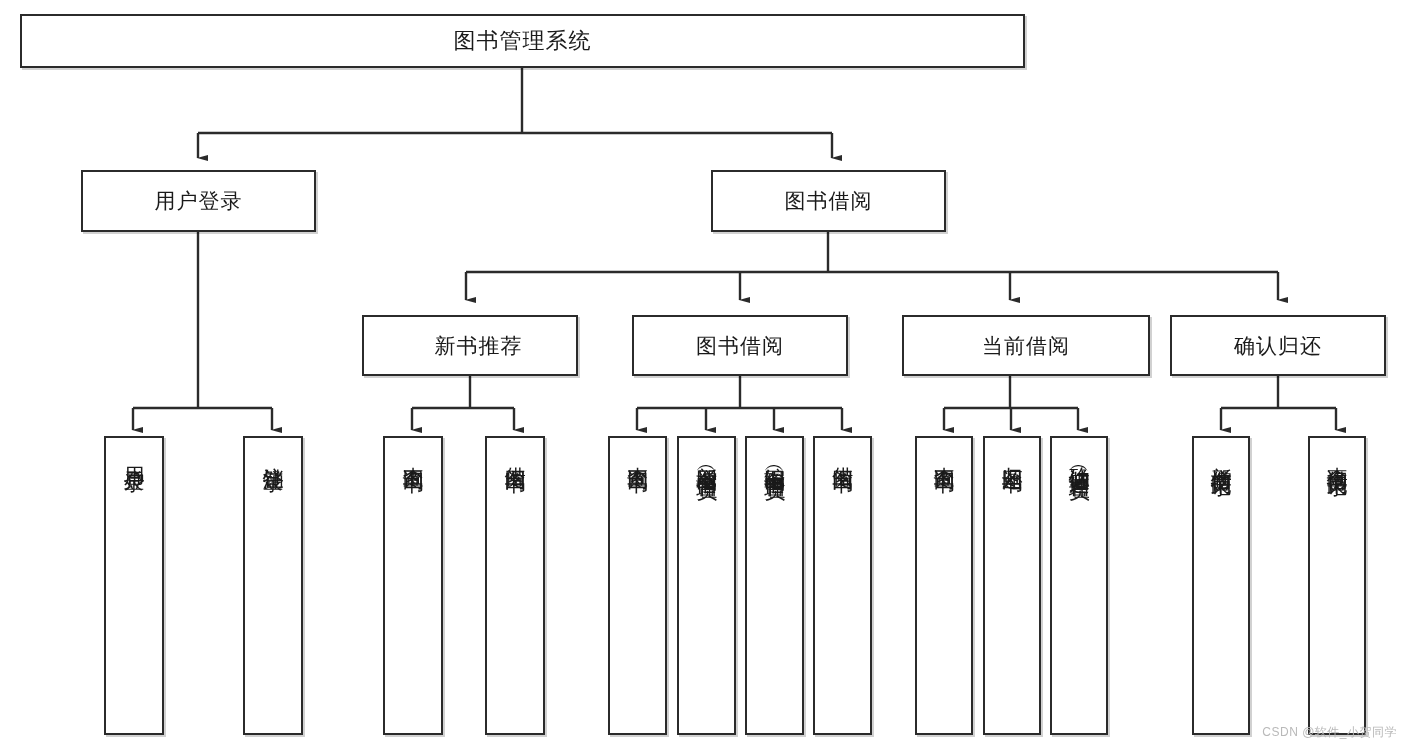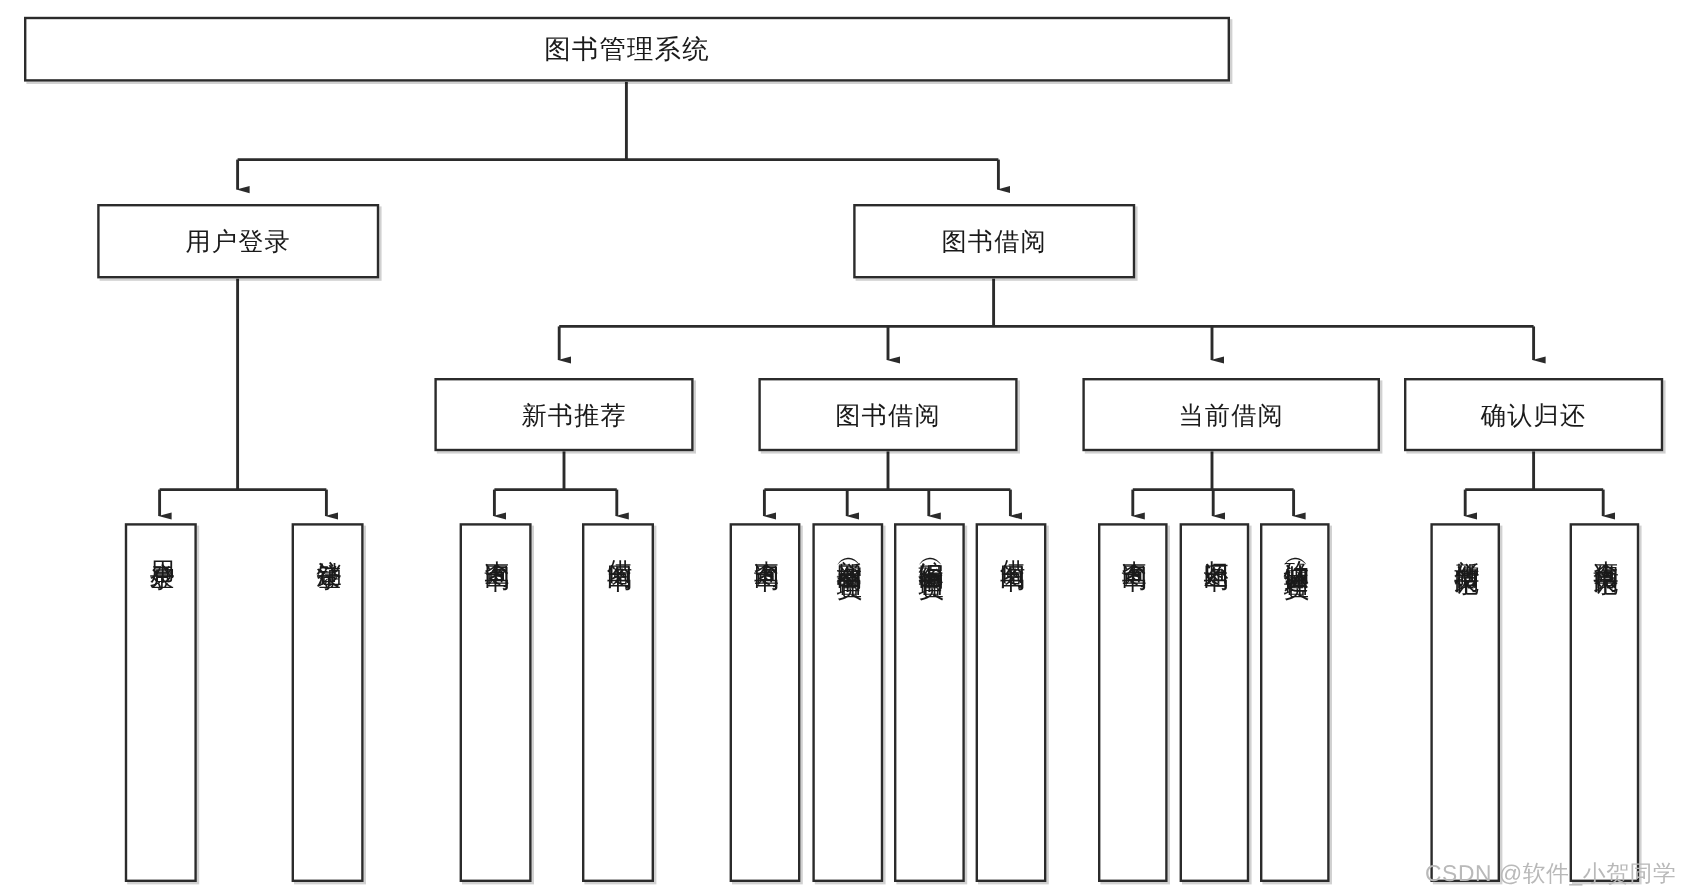--- a/index.html
+++ b/index.html
@@ -53,21 +53,21 @@
     text-orientation: upright;
     font-size: 21px;
     line-height: 1.08;
     letter-spacing: 2px;
     white-space: nowrap;
   }
   .watermark {
     position: absolute;
     right: 8px;
     bottom: 6px;
-    font-size: 19px;
+    font-size: 12px;
     color: #b9b9b9;
     letter-spacing: 0.5px;
     white-space: nowrap;
   }
 </style>
 </head>
 <body>
 
 <div id="canvas">
 

